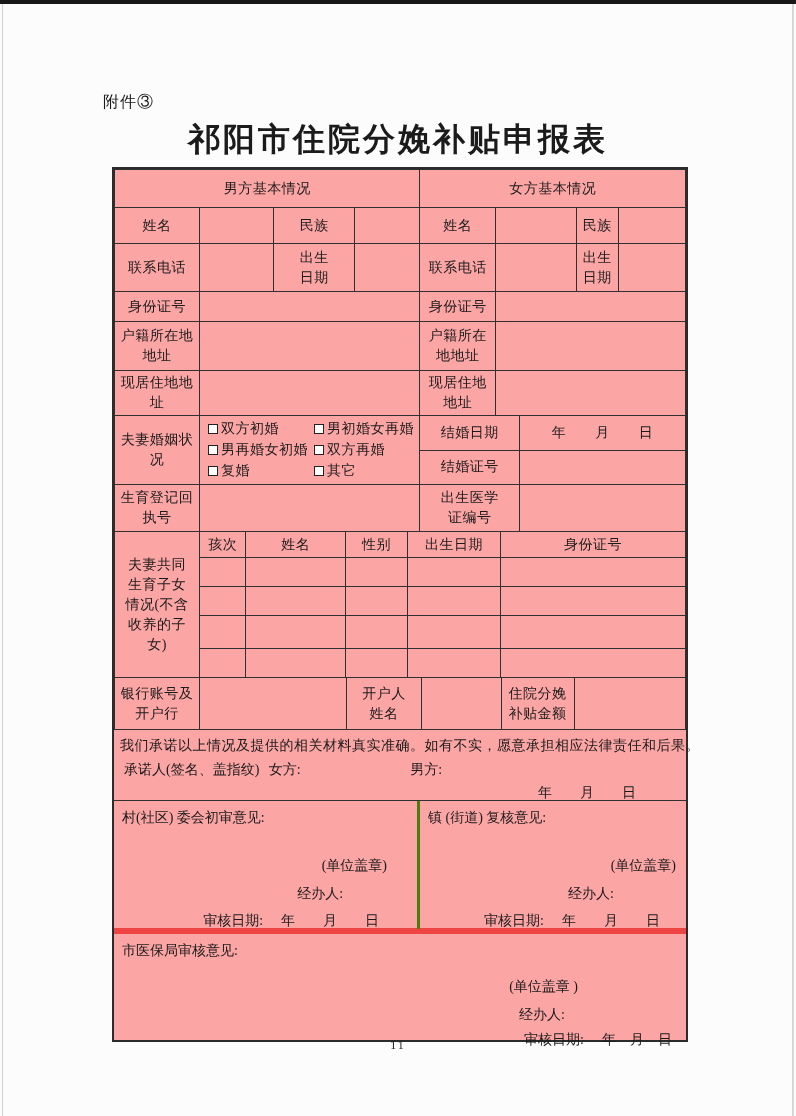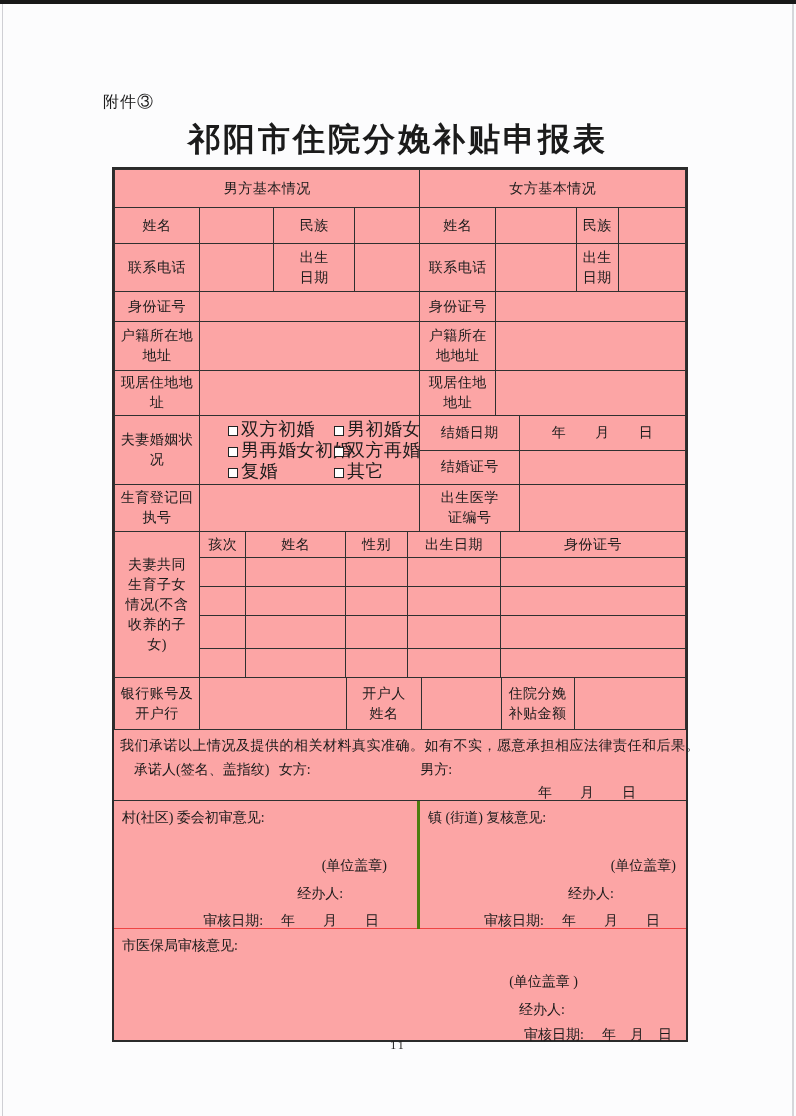--- a/index.html
+++ b/index.html
@@ -38,50 +38,50 @@
   .wrap4 { display: inline-block; width: 4.5em; }
   .wrap5 { display: inline-block; width: 5.1em; }
 
   .h38 td { height: 38px; } .h36 td { height: 36px; } .h48 td { height: 48px; }
   .h30 td { height: 30px; } .h49 td { height: 49px; } .h43 td { height: 43px; }
   .h31 td { height: 31px; } .h47 td { height: 47px; } .h26 td { height: 26px; }
   .h29 td { height: 29px; } .h33 td { height: 33px; } .h52 td { height: 52px; }
 
   .cb-cell { text-align: left; padding: 3px 4px 3px 8px; }
   .cb-grid { display: grid; grid-template-columns: 106px 1fr; row-gap: 1px; }
-  .cb-opt { white-space: nowrap; font-size: 18px; line-height: 20px; margin-left: 20px; }
+  .cb-opt { white-space: nowrap; font-size: 14px; line-height: 20px; }
   .cb-box {
     display: inline-block; width: 10px; height: 10px;
     border: 1.3px solid #222; margin-right: 3px; vertical-align: -1px; background: #fff;
   }
 
   .decl { border-top: 1px solid #303030; height: 72px; padding: 5px 6px 0 6px; font-size: 14px; }
   .decl-line1 { letter-spacing: 0.5px; line-height: 21px; white-space: nowrap; }
   .decl-line2 { margin-top: 3px; line-height: 21px; }
-  .decl-signer { margin-left: 14px; }
+  .decl-signer { margin-left: 4px; }
   .decl-female { margin-left: 6px; }
   .decl-male { margin-left: 106px; }
   .decl-date { text-align: right; padding-right: 44px; margin-top: 2px; line-height: 21px; }
 
   .review-row { border-top: 1px solid #303030; display: flex; height: 129px; }
   .rbox { position: relative; padding: 6px 8px; font-size: 14px; }
   .rbox-left { width: 53.5%; border-right: 3px solid #4d7c0f; }
   .rbox-right { flex: 1; }
   .rbox-title { text-align: left; line-height: 21px; }
   .rbox-seal { text-align: right; margin-top: 27px; line-height: 21px; }
   .rbox-handler { text-align: right; margin-top: 7px; line-height: 21px; }
   .rbox-date { text-align: right; margin-top: 6px; line-height: 21px; }
   .rbox-left .rbox-seal { padding-right: 22px; }
   .rbox-left .rbox-handler { padding-right: 66px; }
   .rbox-left .rbox-date { padding-right: 30px; }
   .rbox-right .rbox-seal { padding-right: 2px; }
   .rbox-right .rbox-handler { padding-right: 64px; }
   .rbox-right .rbox-date { padding-right: 18px; }
 
-  .bureau { border-top: 1px solid #ef4444; height: 112px; padding: 6px 8px; font-size: 14px; }
+  .bureau { border-top: 6px solid #ef4444; height: 112px; padding: 6px 8px; font-size: 14px; }
   .bureau-title { text-align: left; line-height: 21px; }
   .bureau-seal { text-align: right; margin-top: 15px; padding-right: 100px; line-height: 21px; }
   .bureau-handler { text-align: right; margin-top: 7px; padding-right: 113px; line-height: 21px; }
   .bureau-date { text-align: right; margin-top: 4px; padding-right: 6px; line-height: 21px; }
 
   .page-number { position: absolute; left: 0; top: 1038px; width: 100%; text-align: center; font-size: 12px; letter-spacing: 2px; }
   .dgap { display: inline-block; width: 18px; }
 </style>
 </head>
 <body>

